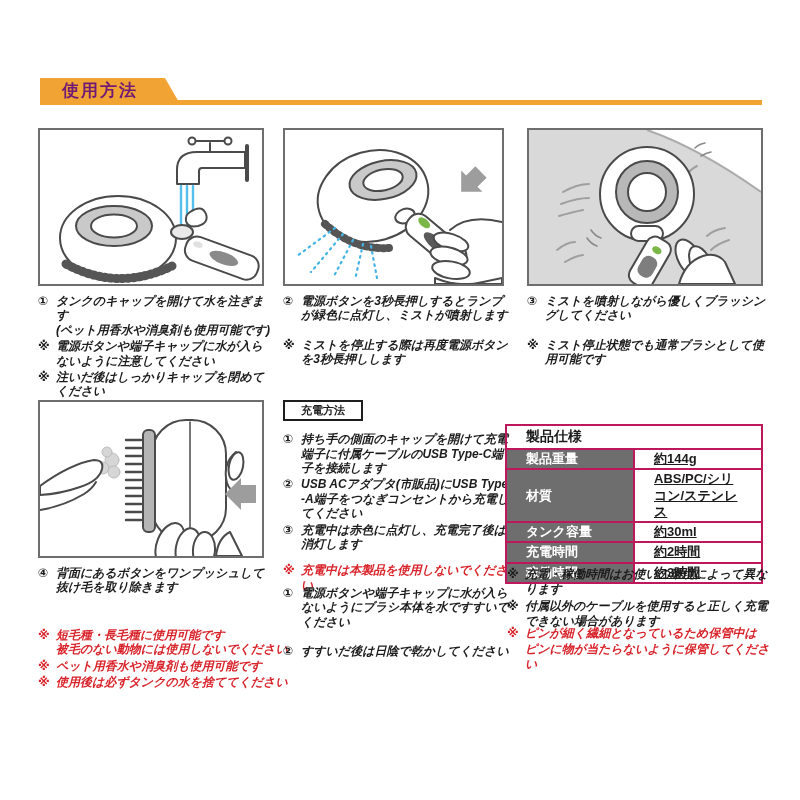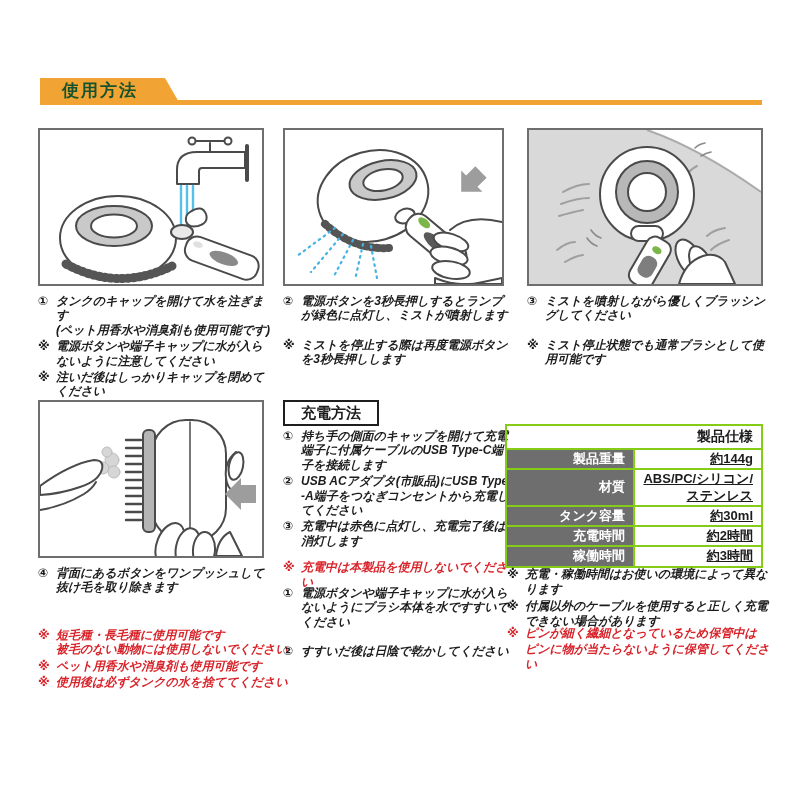--- a/index.html
+++ b/index.html
@@ -1,21 +1,21 @@
 <!DOCTYPE html>
 <html><head>
 <meta charset="utf-8">
 <style>
   html,body{margin:0;padding:0;background:#fff;}
   .page{position:relative;width:800px;height:800px;background:#fff;overflow:hidden;
         font-family:"Liberation Sans","DejaVu Sans",sans-serif;color:#1c1c1c;font-weight:600;}
   
   .hdr-tab{position:absolute;left:40px;top:78px;width:140px;height:26px;background:#F1A433;
            clip-path:polygon(0 0,calc(100% - 15px) 0,100% 100%,0 100%);
-           color:#14532d;font-size:17px;font-weight:bold;line-height:26px;padding-left:22px;
+           color:#701a75;font-size:17px;font-weight:bold;line-height:26px;padding-left:22px;
            box-sizing:border-box;letter-spacing:2px;}
   .hdr-line{position:absolute;left:40px;top:100px;width:722px;height:5px;background:#F1A433;}
   
   .ill{position:absolute;border:2px solid #6e6e6e;background:#fff;box-sizing:border-box;}
   #ill1{left:38px;top:128px;width:226px;height:158px;}
   #ill2{left:283px;top:128px;width:221px;height:158px;}
   #ill3{left:527px;top:128px;width:236px;height:158px;}
   #ill4{left:38px;top:400px;width:226px;height:158px;}
   .ill svg{display:block;width:100%;height:100%;}
   
@@ -26,27 +26,27 @@
   #cap4{left:38px;top:566px;width:234px;}
   #warn-left{left:38px;top:628px;width:252px;color:#D8232A;font-weight:700;}
   .item{display:flex;margin-bottom:2px;}
   .mk{flex:0 0 18px;}
   .tx{white-space:pre-line;word-break:break-all;flex:1;font-style:italic;}
   .gap{margin-top:15px;}
   
   .section{position:absolute;font-size:12px;line-height:1.2;}
   #charge{left:283px;top:400px;width:228px;}
   #care{left:283px;top:586px;width:228px;}
-  .boxhead{display:inline-block;border:2px solid #1e1e1e;font-size:15px;font-weight:bold;
-           padding:2px 16px;margin-bottom:3px;background:#fff;}
+  .boxhead{display:inline-block;border:2px solid #1e1e1e;font-size:11px;font-weight:bold;
+           padding:2px 16px;margin-bottom:11px;background:#fff;}
   .rednote{color:#D8232A;font-weight:700;margin-top:12px;}
   
   #spec{position:absolute;left:505px;top:424px;width:258px;border-collapse:collapse;
         font-size:13px;table-layout:fixed;}
-  #spec th,#spec td{border:2px solid #84cc16;padding:1px 8px;text-align:right;line-height:1.25;}
+  #spec th,#spec td{border:2px solid #be185d;padding:1px 19px;text-align:left;line-height:1.25;}
   #spec th{font-size:14px;font-weight:bold;height:20px;}
   #spec td.lbl{background:#6e6e6e;color:#fff;font-weight:bold;width:86px;margin-left:32px;}
   #spec td.val{font-weight:bold;text-decoration:underline;}
   #spec-notes{position:absolute;left:507px;top:567px;width:264px;font-size:12px;line-height:1.25;}
   #pin-note{position:absolute;left:507px;top:626px;width:264px;font-size:12px;line-height:1.3;
             color:#D8232A;font-weight:700;}
   
   .ln{fill:none;stroke:#4a4a4a;stroke-width:2;stroke-linecap:round;stroke-linejoin:round;}
   .fw{fill:#fff;stroke:#4a4a4a;stroke-width:2;stroke-linejoin:round;}
 </style>

